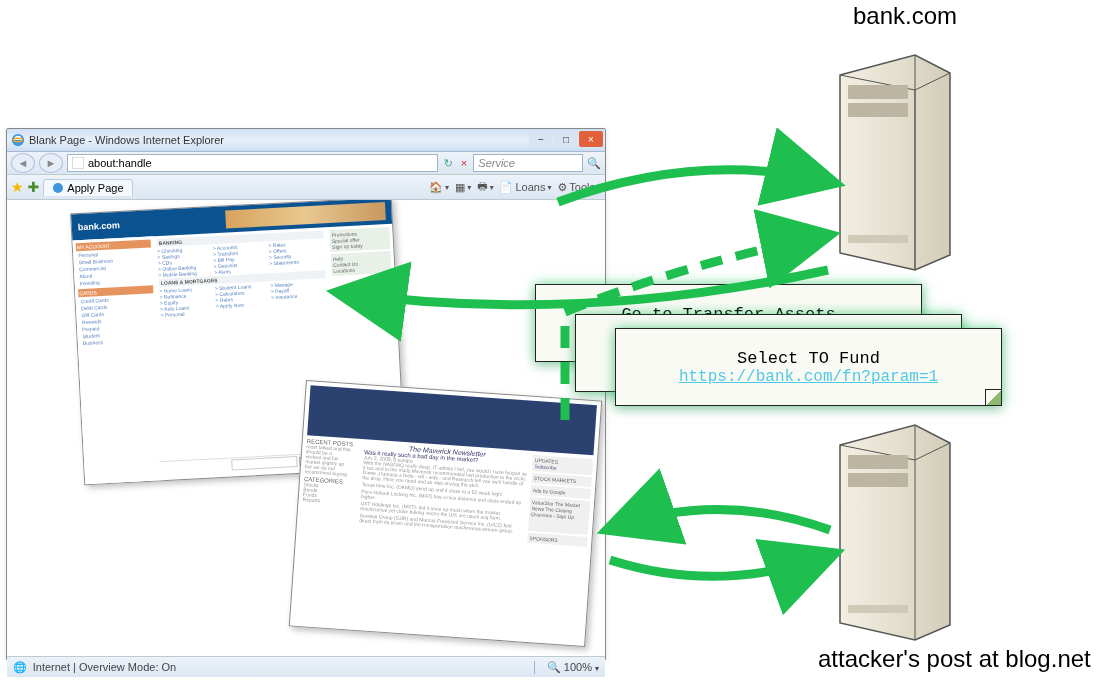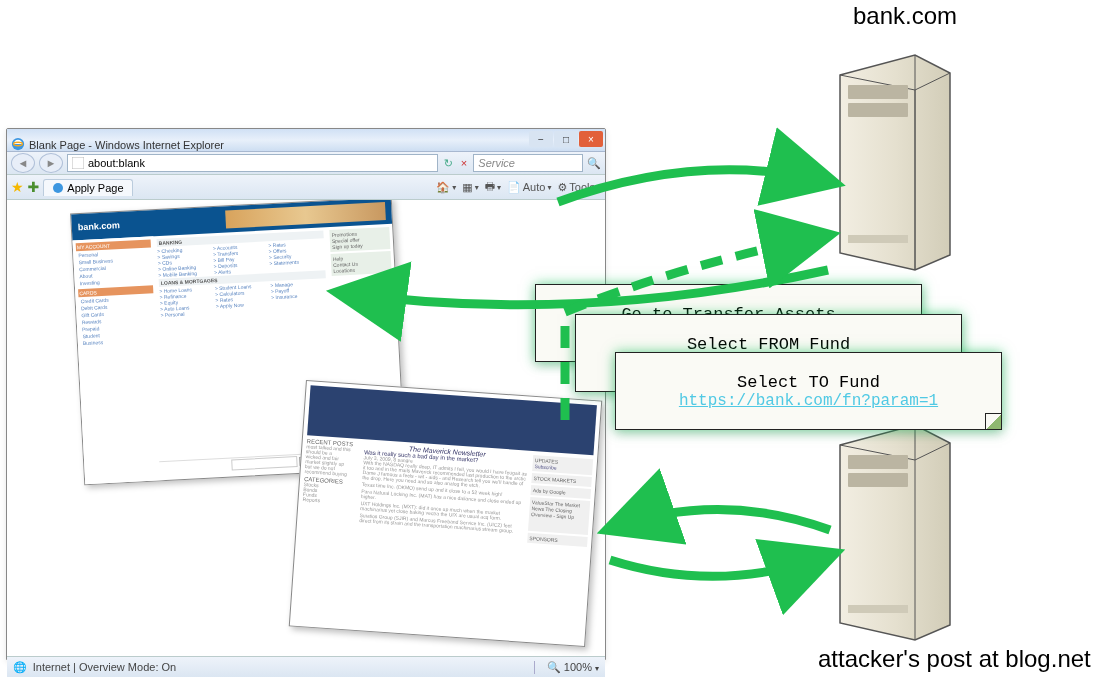--- a/index.html
+++ b/index.html
@@ -1,20 +1,20 @@
 <!DOCTYPE html>
 <html><head>
 <meta charset="utf-8">
 <style>
 body{margin:0;font-family:Arial,sans-serif;background:#fff;width:1115px;height:680px;position:relative;overflow:hidden}
 .label{position:absolute;font-size:24px;color:#000}
 .server{position:absolute;width:130px;height:230px}
 .server svg{width:100%;height:100%}
 .browser{position:absolute;left:6px;top:128px;width:598px;height:530px;background:#fff;border:1px solid #888;border-radius:2px 2px 0 0;box-shadow:0 2px 6px rgba(0,0,0,0.1)}
-.titlebar{height:22px;background:linear-gradient(#d0e0f5 0%,#e8f0fa 50%,#cddef2 100%);border-bottom:1px solid #a8b8d0;display:flex;align-items:flex-end;font-size:11px;color:#333;position:relative}
+.titlebar{height:22px;background:linear-gradient(#d0e0f5 0%,#e8f0fa 50%,#cddef2 100%);border-bottom:1px solid #a8b8d0;display:flex;align-items:center;font-size:11px;color:#333;position:relative}
 .titlebar .ie-icon{width:14px;height:14px;margin:0 4px}
 .winbtns{position:absolute;right:2px;top:2px;display:flex;gap:1px}
 .winbtn{width:24px;height:16px;font-size:10px;display:flex;align-items:center;justify-content:center;border-radius:2px}
 .addrbar{height:22px;background:linear-gradient(#eef3fa,#dbe6f2);border-bottom:1px solid #bcc;display:flex;align-items:center;padding:0 4px;gap:4px;font-size:11px}
 .navarrow{width:22px;height:18px;border-radius:50%;background:#e8eef8;border:1px solid #b0c0d8;display:flex;align-items:center;justify-content:center;color:#888}
 .addrfield{flex:1;height:16px;border:1px solid #a0b4c8;background:#fff;display:flex;align-items:center;padding:0 4px;gap:4px}
 .addrfield .ie-icon{width:12px;height:12px}
 .searchfield{width:100px;height:16px;border:1px solid #a0b4c8;background:#fff;display:flex;align-items:center;padding:0 4px;color:#888;font-style:italic}
 .tabbar{height:24px;background:linear-gradient(#eef3fa,#dbe6f2);border-bottom:1px solid #bcc;display:flex;align-items:center;padding:0 4px;gap:4px;font-size:11px}
 .star{color:#f5b800;font-size:14px}
@@ -108,21 +108,21 @@
       <div class="winbtn" style="background:#e2603a;color:#fff">×</div>
     </div>
   </div>
   <div class="addrbar">
     <div class="navarrow">◄</div>
     <div class="navarrow">►</div>
     <div class="addrfield">
       <span class="ie-icon"><svg viewBox="0 0 12 12">
             <rect width="12" height="12" fill="#fff" stroke="#bbb"></rect>
           </svg></span>
-      <span>about:blank</span>
+      <span>about:handle</span>
     </div>
     <span style="color:#4a8;padding:0 2px">↻</span>
     <span style="color:#c33;padding:0 2px">×</span>
     <div class="searchfield">
         <span>Service</span>
       </div>
     <span style="color:#88a">🔍</span>
   </div>
   <div class="tabbar">
     <span class="star">★</span>
@@ -130,21 +130,21 @@
     <div class="tab">
       <span class="ie-icon" style="width:12px;height:12px"><svg viewBox="0 0 12 12">
             <circle cx="6" cy="6" r="5" fill="#3c96e0"></circle>
           </svg></span>
       <span>Apply Page</span>
     </div>
     <div class="toolbar">
       <span>🏠<span class="chev">▾</span></span>
       <span>▦<span class="chev">▾</span></span>
       <span>🖶<span class="chev">▾</span></span>
-      <span>📄 <span>Auto</span><span class="chev">▾</span></span>
+      <span>📄 <span>Loans</span><span class="chev">▾</span></span>
       <span>⚙ <span>Tools</span><span class="chev">▾</span></span>
     </div>
   </div>
   <div class="content">
 
     <div class="page1">
       <div class="page1-top">
           <span class="brand">bank.com</span>
           <div style="margin-left:auto;width:160px;height:18px;background:linear-gradient(90deg,#d8a35c,#e8c890,#c89860)"></div>
         </div>
@@ -269,21 +269,21 @@
 
 <div class="stack">
   <div class="card" style="left:0;top:0">
     <div>Go to Transfer Assets</div>
     <div class="url">https://bank.com/fn?param=1</div>
   </div>
   <div class="card" style="left:40px;top:30px">
     <div>Select FROM Fund</div>
     <div class="url">https://bank.com/fn?param=1</div>
   </div>
-  <div class="card" style="left:80px;top:68px">
+  <div class="card" style="left:80px;top:44px">
     <div>Select TO Fund</div>
     <div class="url">https://bank.com/fn?param=1</div>
   </div>
 </div>
 
 <svg class="arrow" style="left:0;top:0;width:1115px;height:680px">
   <defs>
     <marker id="ah" viewBox="0 0 10 10" refX="8" refY="5" markerWidth="9" markerHeight="9" orient="auto">
         <path d="M0 0 L10 5 L0 10 Z" fill="#1fbf4f"></path>
       </marker>

